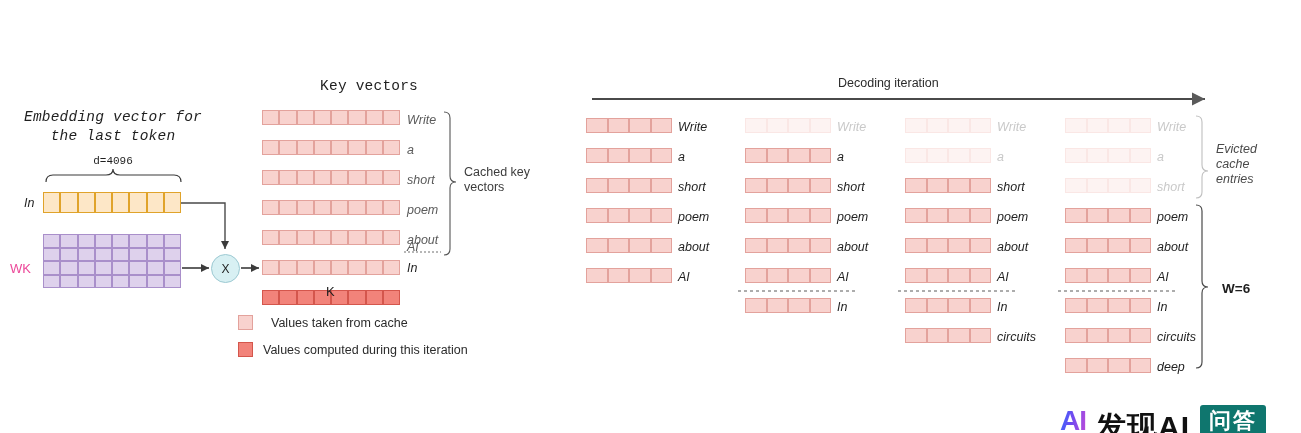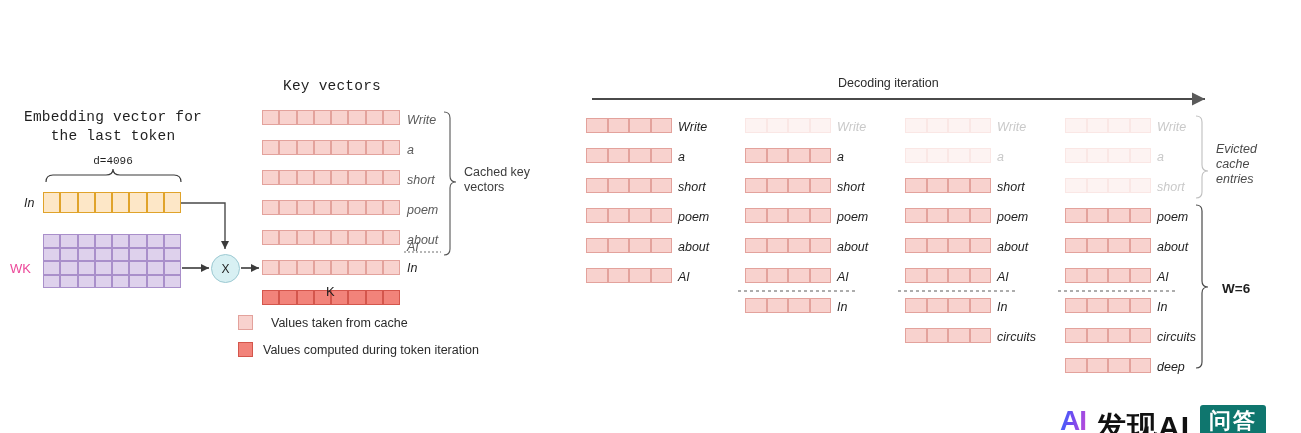--- a/index.html
+++ b/index.html
@@ -131,23 +131,23 @@
 
   <line x1="738" y1="291" x2="856" y2="291" stroke="#5a5a5a" stroke-width="1" stroke-dasharray="3,3"></line>
   <line x1="898" y1="291" x2="1016" y2="291" stroke="#5a5a5a" stroke-width="1" stroke-dasharray="3,3"></line>
   <line x1="1058" y1="291" x2="1176" y2="291" stroke="#5a5a5a" stroke-width="1" stroke-dasharray="3,3"></line>
 
   <path d="M1196,116 q6,0 6,6 L1202,165 q0,6 6,6 q-6,0 -6,6 L1202,192 q0,6 -6,6" fill="none" stroke="#bfbfbf" stroke-width="1.1"></path>
 
   <path d="M1196,205 q6,0 6,6 L1202,281 q0,6 6,6 q-6,0 -6,6 L1202,362 q0,6 -6,6" fill="none" stroke="#4a4a4a" stroke-width="1.2"></path>
 </svg>
 
-<div class="abs title-mono" style="left:262px;top:77px;width:140px;">Key vectors</div>
-
-<div class="abs title-mono" style="left:18px;top:108px;width:190px;">Embedding vector for
+<div class="abs title-mono" style="left:278px;top:77px;width:140px;text-align:right;">Key vectors</div>
+
+<div class="abs title-mono" style="left:18px;top:108px;width:190px;font-style:italic;">Embedding vector for
 the last token</div>
 
 <div class="abs d-label" style="left:68px;top:155px;width:90px;">d=4096</div>
 
 <div class="abs row-token ital dark" style="left:24px;top:196px;">In</div>
 <div class="abs" style="left:43px;top:192px;">
   <div class="emb">
     <div class="cell"></div>
     <div class="cell"></div>
     <div class="cell"></div>
@@ -283,21 +283,21 @@
 <div class="abs side-label" style="left:464px;top:165px;width:90px;">Cached key
 vectors</div>
 
 <div class="abs" style="left:238px;top:315px;">
   <div style="display:flex;align-items:center;gap:18px;margin-bottom:12px;">
     <div class="sw lightc"></div>
     <div class="legend-text">Values taken from cache</div>
   </div>
   <div style="display:flex;align-items:center;gap:10px;">
     <div class="sw darkc"></div>
-    <div class="legend-text">Values computed during token iteration</div>
+    <div class="legend-text">Values computed during this iteration</div>
   </div>
 </div>
 
 <div class="abs axis-title" style="left:838px;top:76px;">Decoding iteration</div>
 
 <div class="abs" id="cols" style="left:0;top:0;width:1301px;height:433px;">
     <div class="abs vec rv light" style="left: 586px; top: 118px;">
       <div class="cell"></div>
       <div class="cell"></div>
       <div class="cell"></div>

